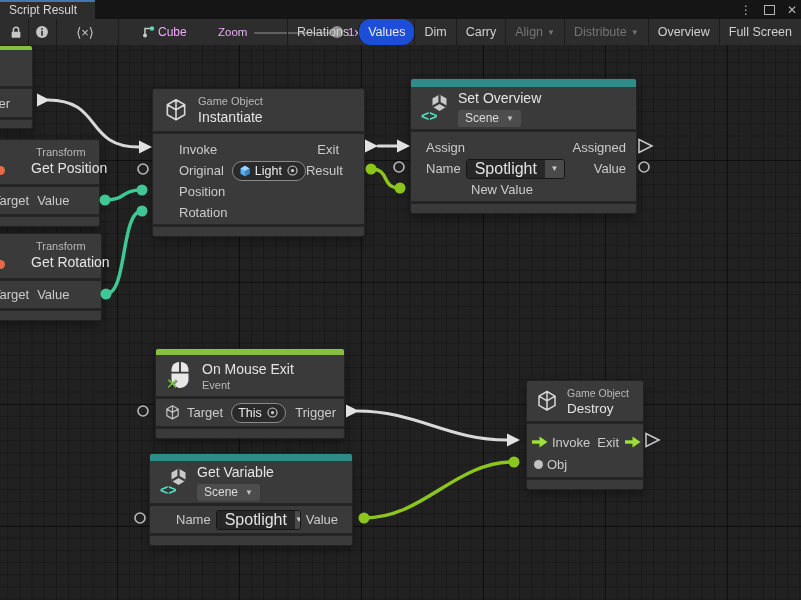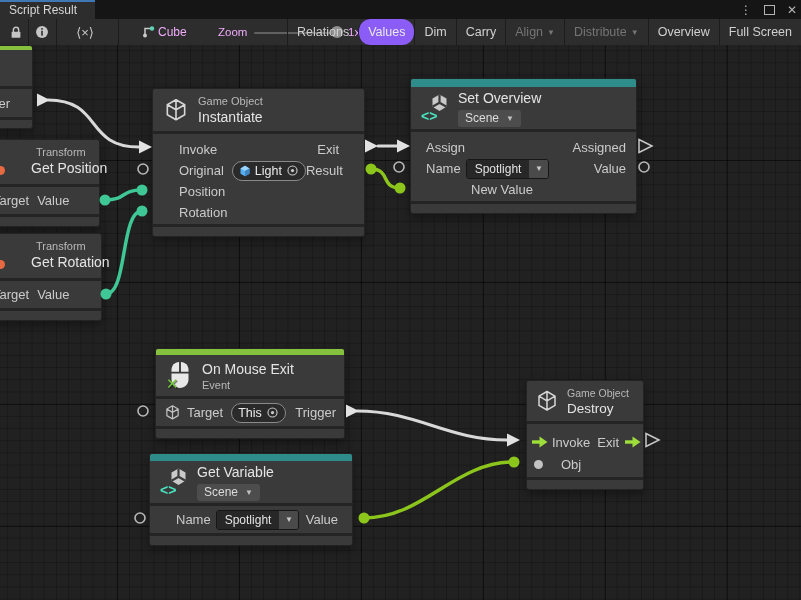--- a/index.html
+++ b/index.html
@@ -16,21 +16,21 @@
   .closex{font-size:12px;line-height:12px;}
   
   .toolbar{position:absolute;left:0;top:19px;width:801px;height:26px;background:#2d2d2d;border-bottom:1px solid #161616;}
   .tb-item{position:absolute;top:0;height:26px;display:flex;align-items:center;justify-content:center;color:#c9c9c9;}
   .tb-sep{position:absolute;top:0;width:1px;height:26px;background:#1c1c1c;}
   .tb-label{font-size:11.5px;color:#f0abfc;}
   .slider-track{position:absolute;top:13px;height:2px;background:#606060;border-radius:1px;}
   .slider-handle{position:absolute;top:7px;width:12px;height:12px;border-radius:50%;background:#919191;}
   .btn-group{position:absolute;left:369px;top:0;right:0;height:26px;display:flex;justify-content:flex-end;}
   .tb-btn{height:26px;line-height:26px;padding:0 9px;font-size:12.5px;color:#d0d0d0;border-left:1px solid #1c1c1c;white-space:nowrap;}
-  .tb-btn.active{background:#8b5cf6;color:#eaeaea;border-radius:12px;}
+  .tb-btn.active{background:#1d4ed8;color:#eaeaea;border-radius:12px;}
   .tb-btn.disabled{color:#757575;}
   .caret{font-size:8px;margin-left:4px;vertical-align:1px;}
   
   .canvas{position:absolute;left:0;top:45px;width:801px;height:555px;background-color:#212121;
     background-image:
       linear-gradient(rgba(0,0,0,.45) 1px, transparent 1px),
       linear-gradient(90deg, rgba(0,0,0,.45) 1px, transparent 1px),
       linear-gradient(rgba(0,0,0,.22) 1px, transparent 1px),
       linear-gradient(90deg, rgba(0,0,0,.22) 1px, transparent 1px);
     background-size:122px 122px,122px 122px,12.2px 12.2px,12.2px 12.2px;
@@ -44,21 +44,21 @@
   .nh-sub{font-size:11px;color:#b9b9b9;}
   .nh-title{font-size:14px;color:#e4e4e4;white-space:nowrap;}
   .nd-div{height:3px;background:#242424;}
   .node-footer{height:9px;background:#3a3a3a;border-radius:0 0 3px 3px;}
   .row{display:flex;align-items:center;font-size:13px;color:#cbcbcb;white-space:nowrap;}
   .spacer{flex:1;}
   .dropdown{display:inline-flex;align-items:center;height:17px;padding:0 7px;background:#4d4d4d;
             border-radius:3px;font-size:12px;color:#dcdcdc;margin-top:2px;align-self:flex-start;}
   .dd-caret{font-size:8px;color:#c0c0c0;margin-left:7px;}
   .combo{display:inline-flex;height:18px;border:1px solid #161616;border-radius:3px;overflow:hidden;margin:0 5px;}
-  .combo-text{background:#272727;color:#e2e2e2;font-size:12px;padding:0 8px;display:flex;align-items:center;}
+  .combo-text{background:#272727;color:#e2e2e2;font-size:16px;padding:0 8px;display:flex;align-items:center;}
   .combo-btn{width:19px;background:#4a4a4a;display:flex;align-items:center;justify-content:center;color:#c8c8c8;font-size:8px;}
   .pill{display:inline-flex;align-items:center;height:18px;padding:0 6px;gap:4px;background:#2a2a2a;
         border:1px solid #8a8a8a;border-radius:10px;font-size:12.5px;color:#ececec;margin-left:8px;justify-content:space-between;}
   .limearrow{display:inline-flex;}
   .graydot{width:9px;height:9px;border-radius:50%;background:#c2c2c2;display:inline-block;}
   .orangedot{position:absolute;width:9px;height:9px;border-radius:50%;background:#e86a42;}
   #wires-svg{position:absolute;left:0;top:0;width:801px;height:600px;z-index:3;pointer-events:none;}
   .icon{display:inline-flex;align-items:center;justify-content:center;}
   .mouse-wrap{position:relative;width:27px;height:31px;}
   .mouse-x{position:absolute;left:0px;bottom:-2px;font-size:15px;font-weight:bold;color:#76c93c;
@@ -366,21 +366,21 @@
         <span>Exit</span>
         <span class="limearrow icon" style="margin-left:5px;">
           <svg width="17" height="12" viewBox="0 0 17 12">
               <path d="M1 6h8" stroke="#9ede3a" stroke-width="3.4"></path>
               <polygon points="8.5,0.5 16.5,6 8.5,11.5" fill="#9ede3a"></polygon>
             </svg>
         </span>
       </div>
       <div class="row" style="height:22px;padding-left:7px;">
         <span class="graydot"></span>
-        <span style="margin-left:18px;text-align:center;">Obj</span>
+        <span style="margin-left:4px;text-align:center;">Obj</span>
       </div>
     </div>
     <div class="nd-div"></div>
     <div class="node-footer"></div>
   </div>
 
   <svg id="wires-svg">
       <path d="M48,100 C102.6,100 84.4,147 139,147" fill="none" stroke="#d9d9d9" stroke-width="3" stroke-linecap="round"></path>
       <path d="M378,146 C398,146 377,146 397,146" fill="none" stroke="#d9d9d9" stroke-width="3" stroke-linecap="round"></path>
       <path d="M357,411 C417,411 447,440 507,440" fill="none" stroke="#d9d9d9" stroke-width="3" stroke-linecap="round"></path>

